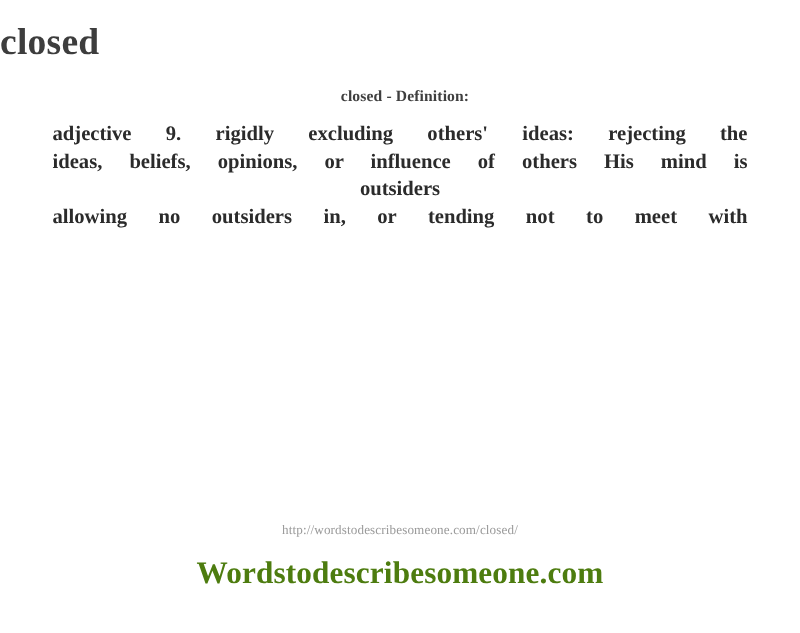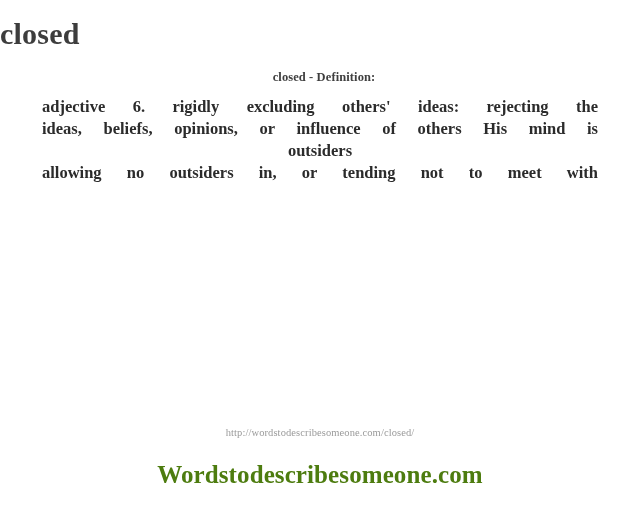--- a/index.html
+++ b/index.html
@@ -73,21 +73,21 @@
   .spacer {
     height: 234px;
   }
 
   .source-url {
     text-align: center;
     font-size: 10.5px;
     font-weight: 400;
     color: #9a9a9a;
     line-height: 14px;
-    margin: 8px;
+    margin: 0;
     letter-spacing: 0.1px;
   }
 
   .site-brand {
     text-align: center;
     font-size: 25px;
     font-weight: 700;
     color: #4d7c0f;
     line-height: 30px;
     margin: 0;
@@ -98,21 +98,21 @@
 </head>
 <body>
 
 <div class="page">
 
   <h1 class="word-title">closed</h1>
 
   <div class="definition-label">closed - Definition:</div>
 
   <div class="definition-block">
-    <span class="definition-line">adjective 6. rigidly excluding others' ideas: rejecting the</span>
+    <span class="definition-line">adjective 9. rigidly excluding others' ideas: rejecting the</span>
     <span class="definition-line">ideas, beliefs, opinions, or influence of others His mind is</span>
     <span class="definition-line last">outsiders</span>
     <span class="definition-line">allowing no outsiders in, or tending not to meet with</span>
   </div>
 
   <div class="spacer"></div>
 
   <div class="source-url">http://wordstodescribesomeone.com/closed/</div>
 
   <div class="site-brand">Wordstodescribesomeone.com</div>

